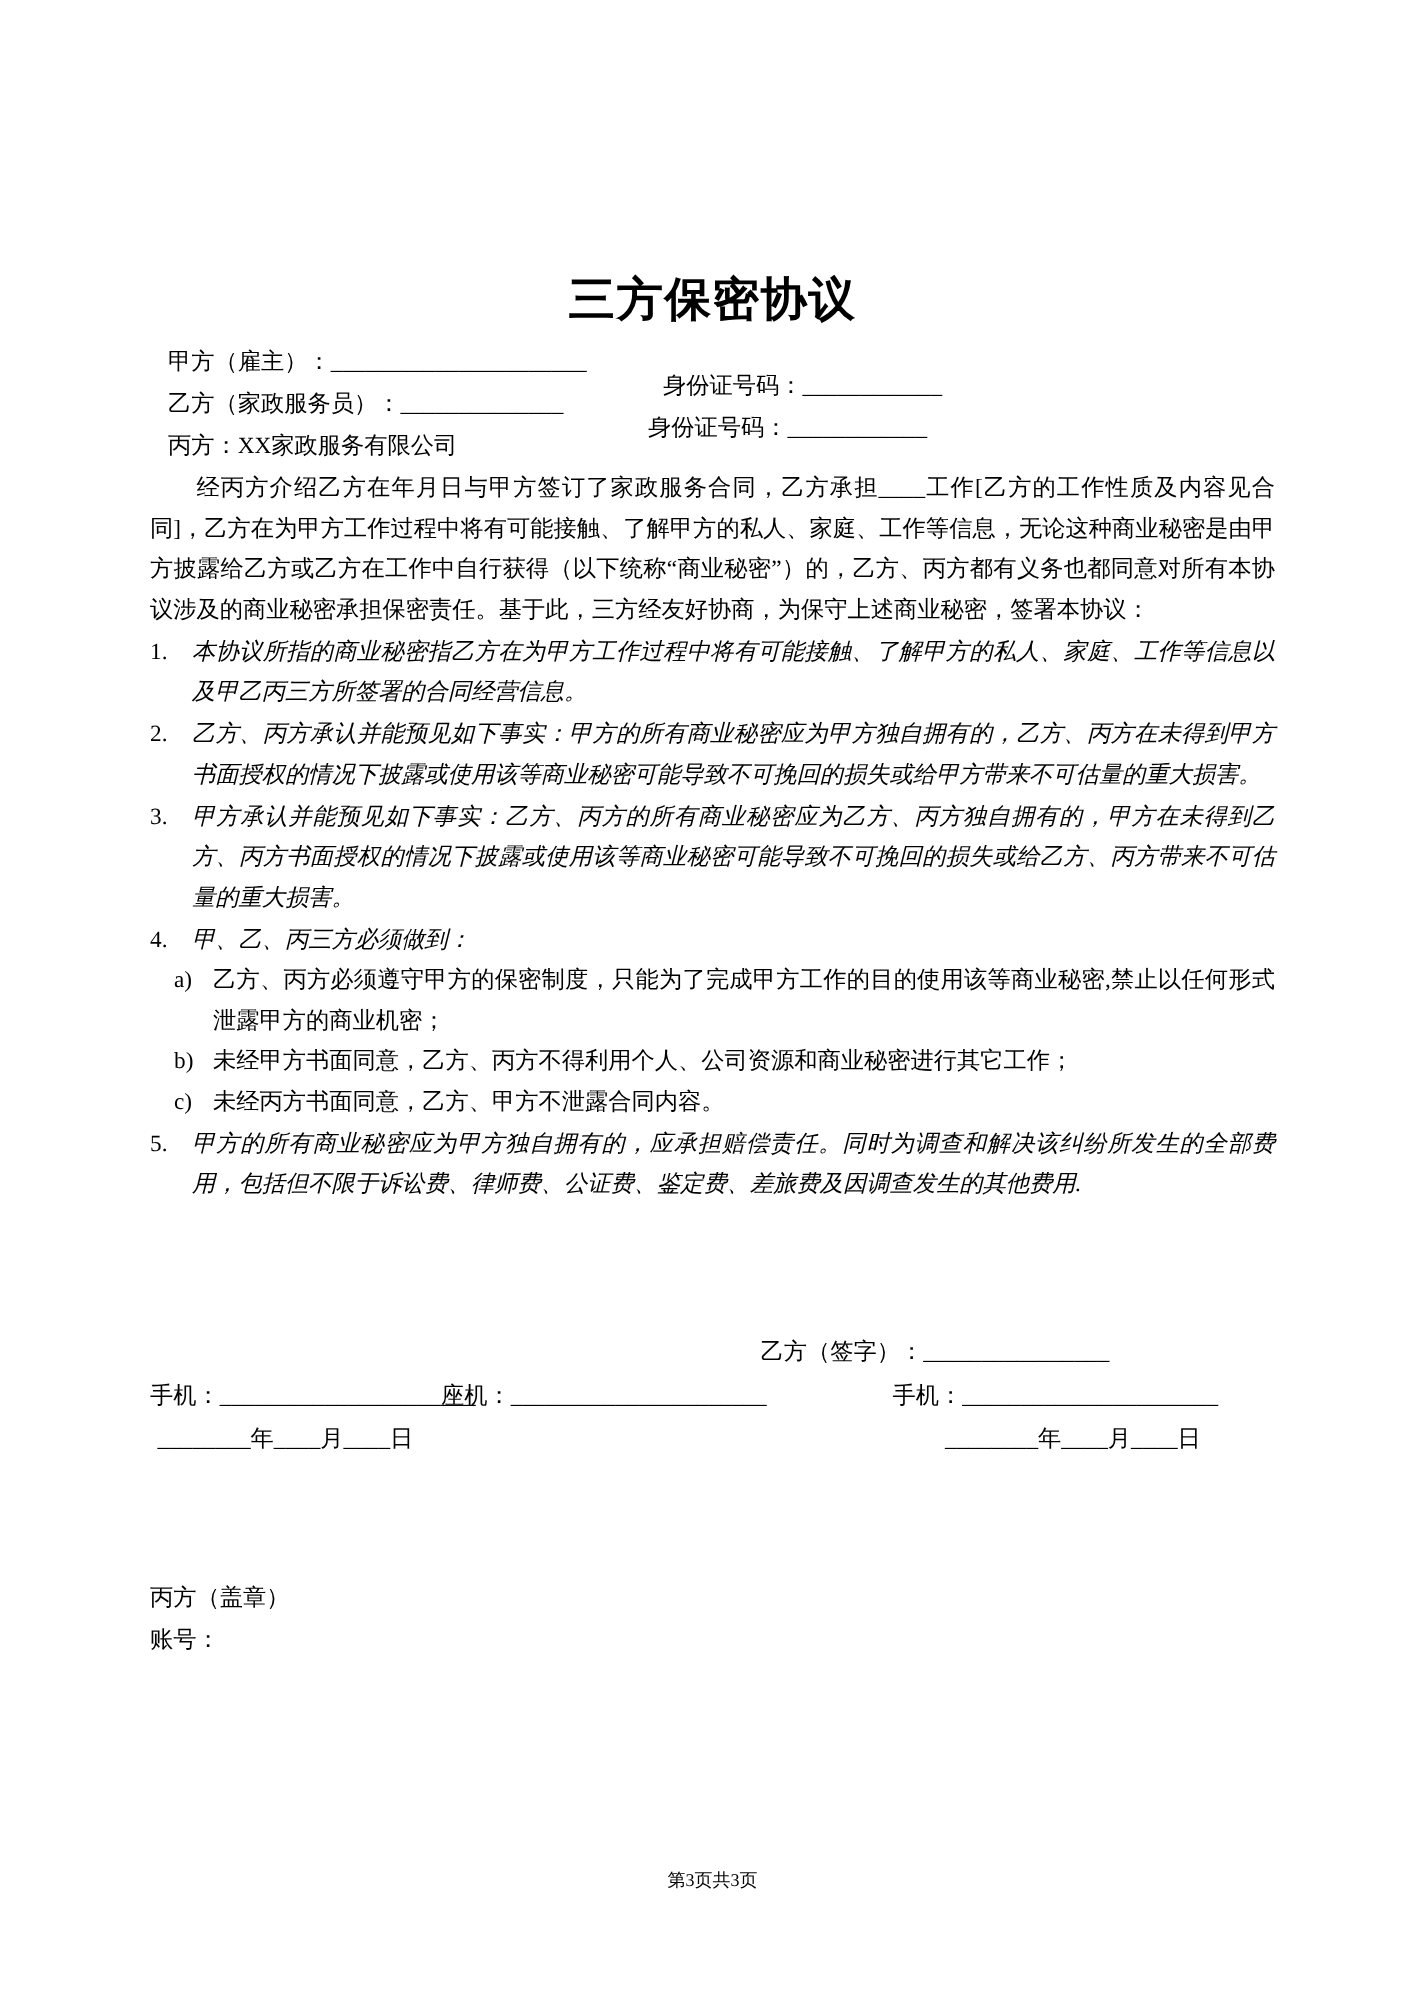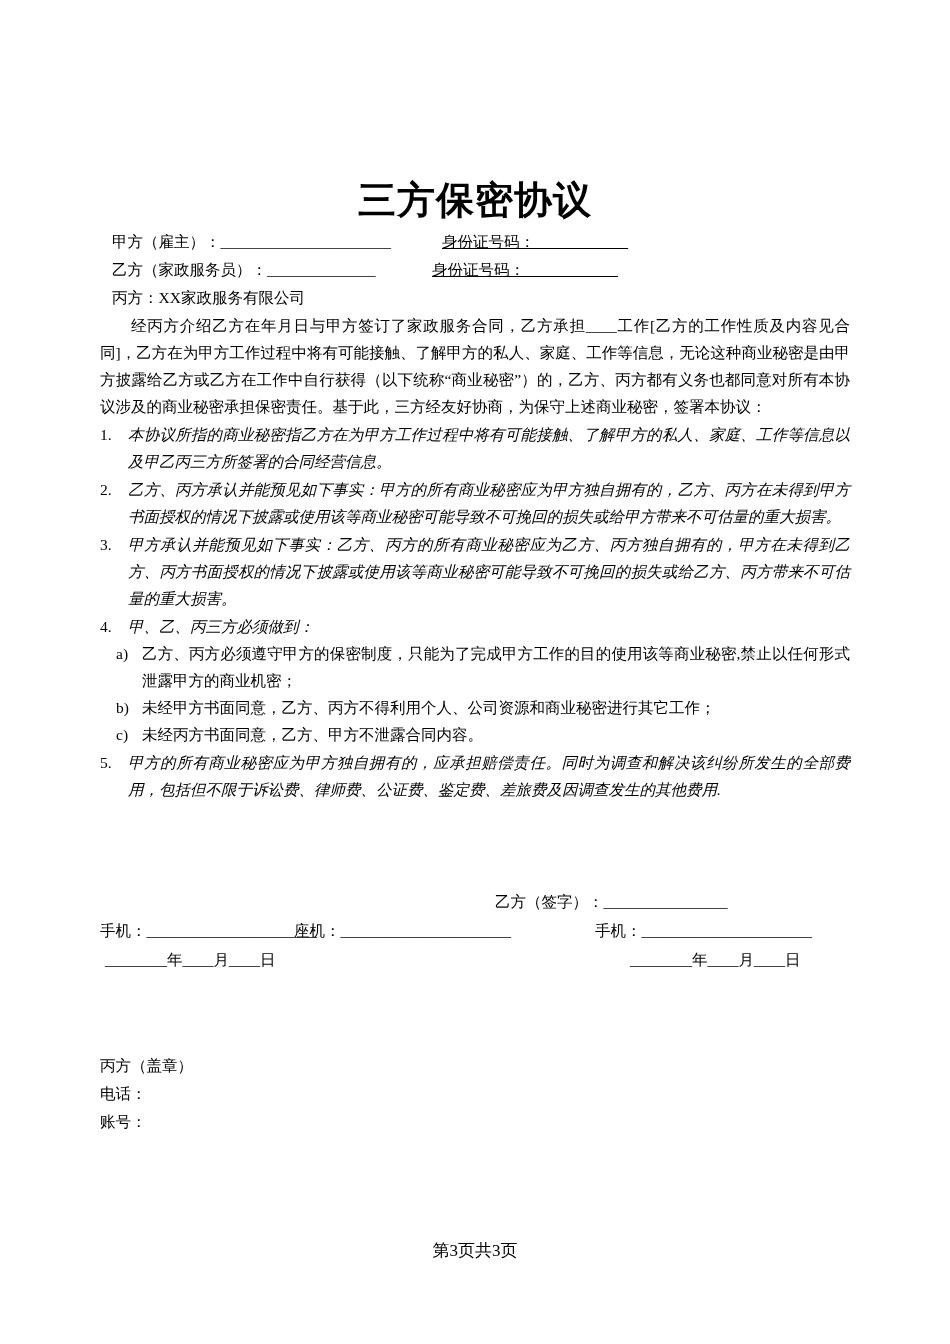--- a/index.html
+++ b/index.html
@@ -11,61 +11,61 @@
     margin: 0 auto;
     background: #ffffff;
     color: #000000;
     font-family: "Liberation Serif", "DejaVu Serif", serif;
     font-size: 15.5px;
     padding: 182px 100px 0 100px;
     overflow: hidden;
   }
   .title {
     text-align: center;
-    font-size: 38px;
+    font-size: 31px;
     font-weight: bold;
     font-family: "DejaVu Sans", "Liberation Sans", sans-serif;
     line-height: 36px;
     margin-bottom: 10px;
     letter-spacing: 1px;
   }
   .hrow { position: relative; height: 28px; line-height: 28px; white-space: nowrap; margin-left: 12px; }
-  .hrow .right { position: absolute; top: 0; text-decoration: underline; }
+  .hrow .right { position: absolute; top: 16px; }
   .r330 { left: 330px; }
   .r320 { left: 320px; }
   .blank { letter-spacing: 0; white-space: nowrap; }
   .preamble {
     line-height: 27px;
     text-align: justify;
     text-indent: 2em;
   }
   .clause { display: flex; line-height: 27px; margin-top: 1px; }
   .clause .num { flex: 0 0 28px; width: 28px; }
   .clause .ctext { flex: 1; text-align: justify; font-style: italic; }
   .sub { display: flex; line-height: 27px; padding-left: 16px; }
   .sub .letter { flex: 0 0 26px; width: 26px; }
   .sub .ctext { flex: 1; text-align: justify; }
   .sig-block { margin-top: 84px; }
   .sig-row { position: relative; height: 29px; line-height: 29px; white-space: nowrap; }
   .abs { position: absolute; top: 0; }
   .p0   { left: 0; }
   .p5   { left: 5px; }
   .p210 { left: 194px; }
-  .p395 { left: 395px; }
+  .p395 { left: 407px; }
   .p495 { left: 495px; }
   .p530 { left: 530px; }
   .seal-block { margin-top: 78px; }
   .seal-block div { line-height: 28px; }
   .footer {
     position: absolute;
     bottom: 82px;
     left: 0;
     width: 100%;
     text-align: center;
-    font-size: 17px;
+    font-size: 12px;
   }
 </style>
 </head>
 <body>
 
 <div class="page">
 
   <h1 class="title">三方保密协议</h1>
 
   <div class="hrow">
@@ -138,19 +138,18 @@
 
     <div class="sig-row">
       <span class="abs p5">________年____月____日</span>
       <span class="abs p530">________年____月____日</span>
     </div>
 
   </div>
 
   <div class="seal-block">
     <div>丙方（盖章）</div>
-    <div>电话：</div>
     <div>账号：</div>
   </div>
 
   <div class="footer">第3页共3页</div>
 
 </div>
 
 </body></html>

